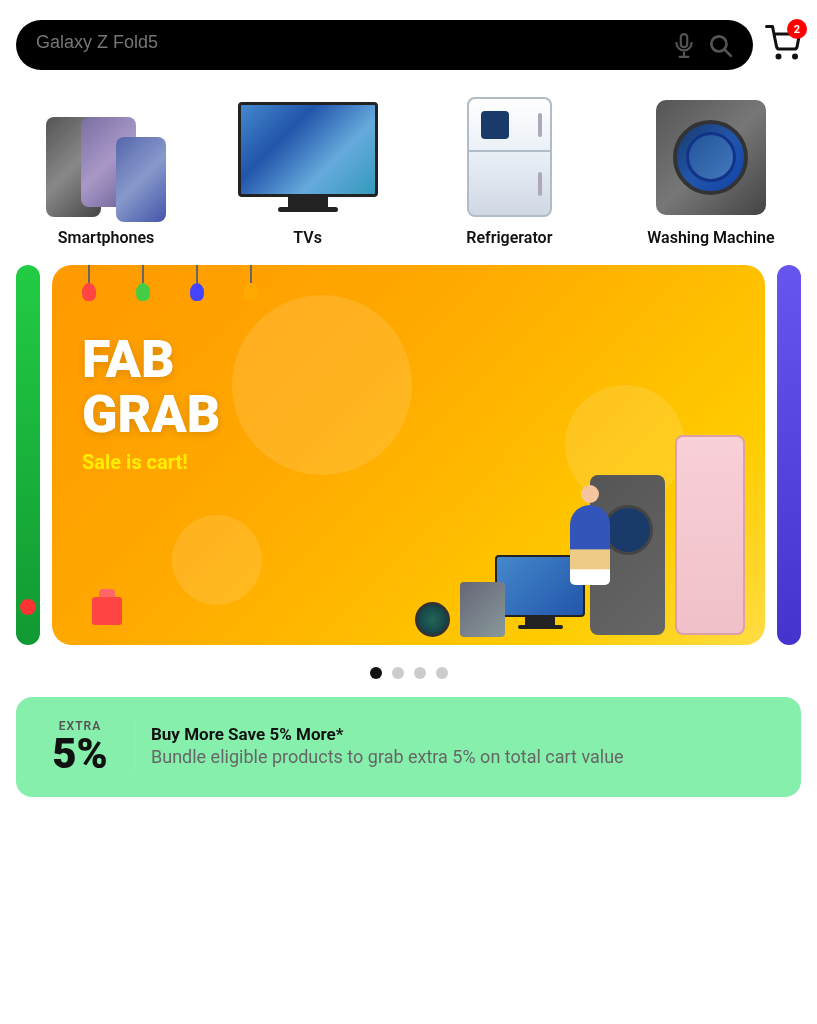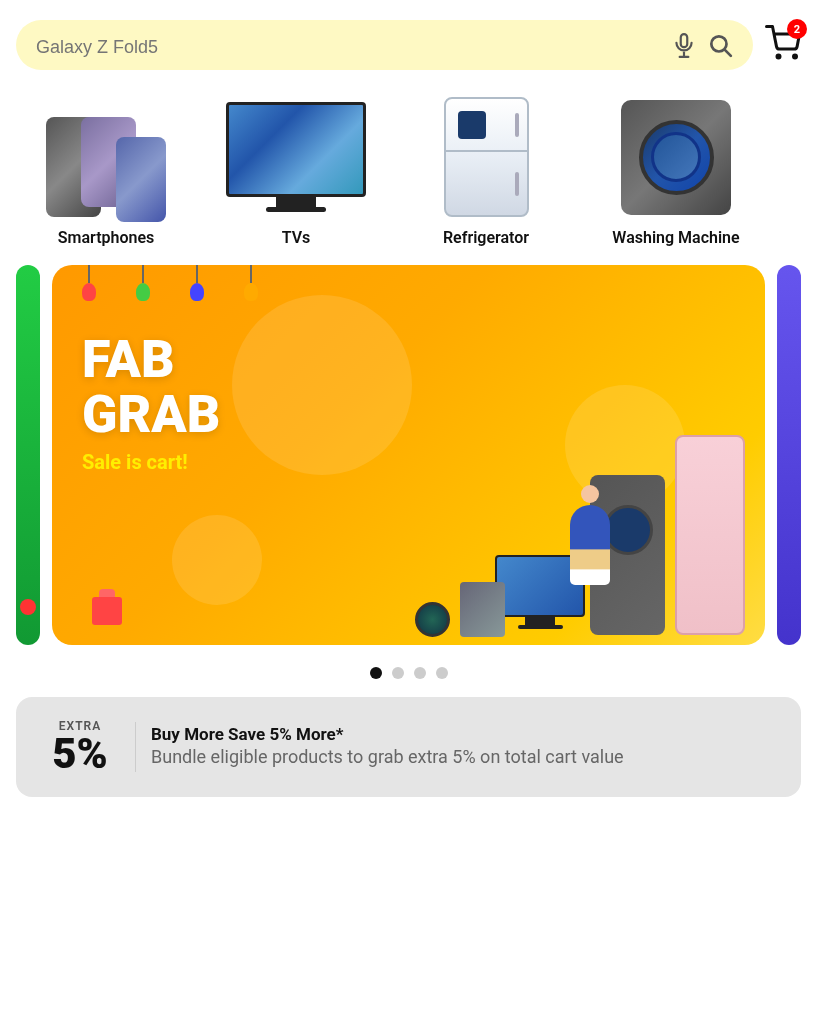--- a/index.html
+++ b/index.html
@@ -19,22 +19,22 @@
     .header {
       padding: 20px 16px 12px;
       display: flex;
       align-items: center;
       gap: 12px;
       background: #fff;
     }
     .search-bar {
       flex: 1;
       display: flex;
-      align-items: flex-end;
-      background: #fef9c3;
+      align-items: flex-start;
+      background: #000000;
       border-radius: 50px;
       padding: 12px 20px;
       gap: 10px;
     }
     .search-bar input {
       flex: 1;
       border: none;
       background: transparent;
       font-size: 18px;
       color: #888;
@@ -75,20 +75,21 @@
       justify-content: center;
     }
 
     
     .categories {
       display: flex;
       overflow-x: auto;
       padding: 10px 16px 8px;
       gap: 10px;
       scrollbar-width: none;
+      justify-content: space-between;
     }
     .categories::-webkit-scrollbar { display: none; }
     .category-item {
       display: flex;
       flex-direction: column;
       align-items: center;
       min-width: 180px;
       cursor: pointer;
     }
     .category-image {
@@ -380,21 +381,21 @@
       border-radius: 50%;
       background: #ccc;
     }
     .dot.active {
       background: #111;
     }
 
     
     .promo-banner {
       margin: 8px 16px 16px;
-      background: #e5e5e5;
+      background: #86efac;
       border-radius: 16px;
       padding: 22px 24px;
       display: flex;
       align-items: center;
       gap: 15px;
     }
     .promo-pct {
       display: flex;
       flex-direction: column;
       align-items: center;

